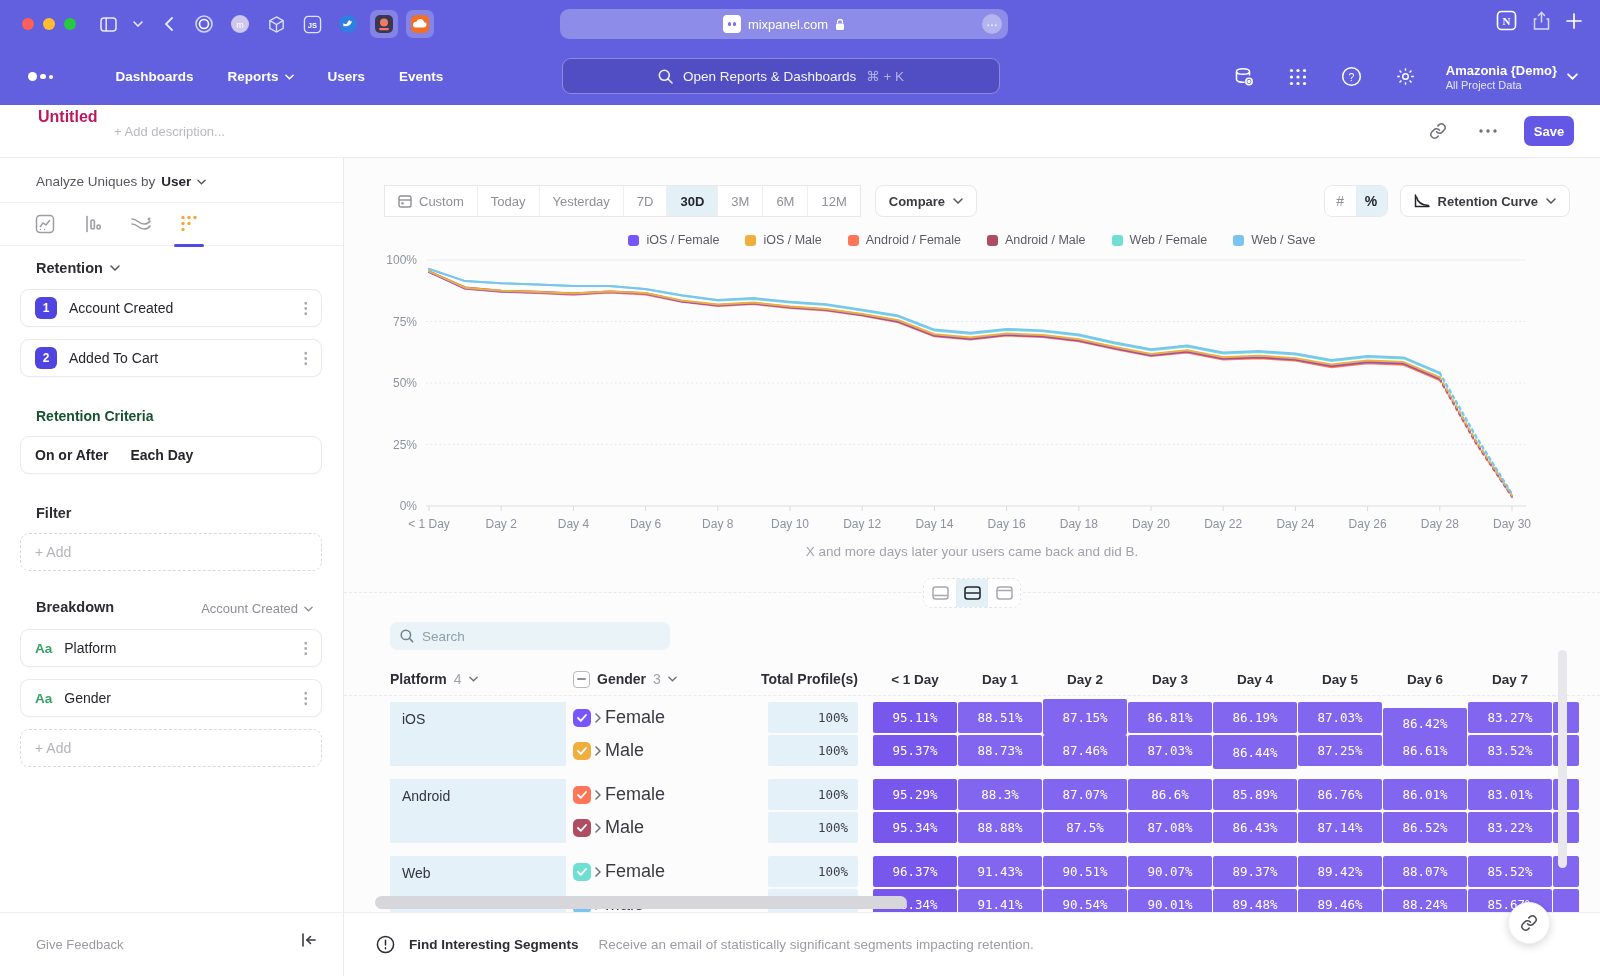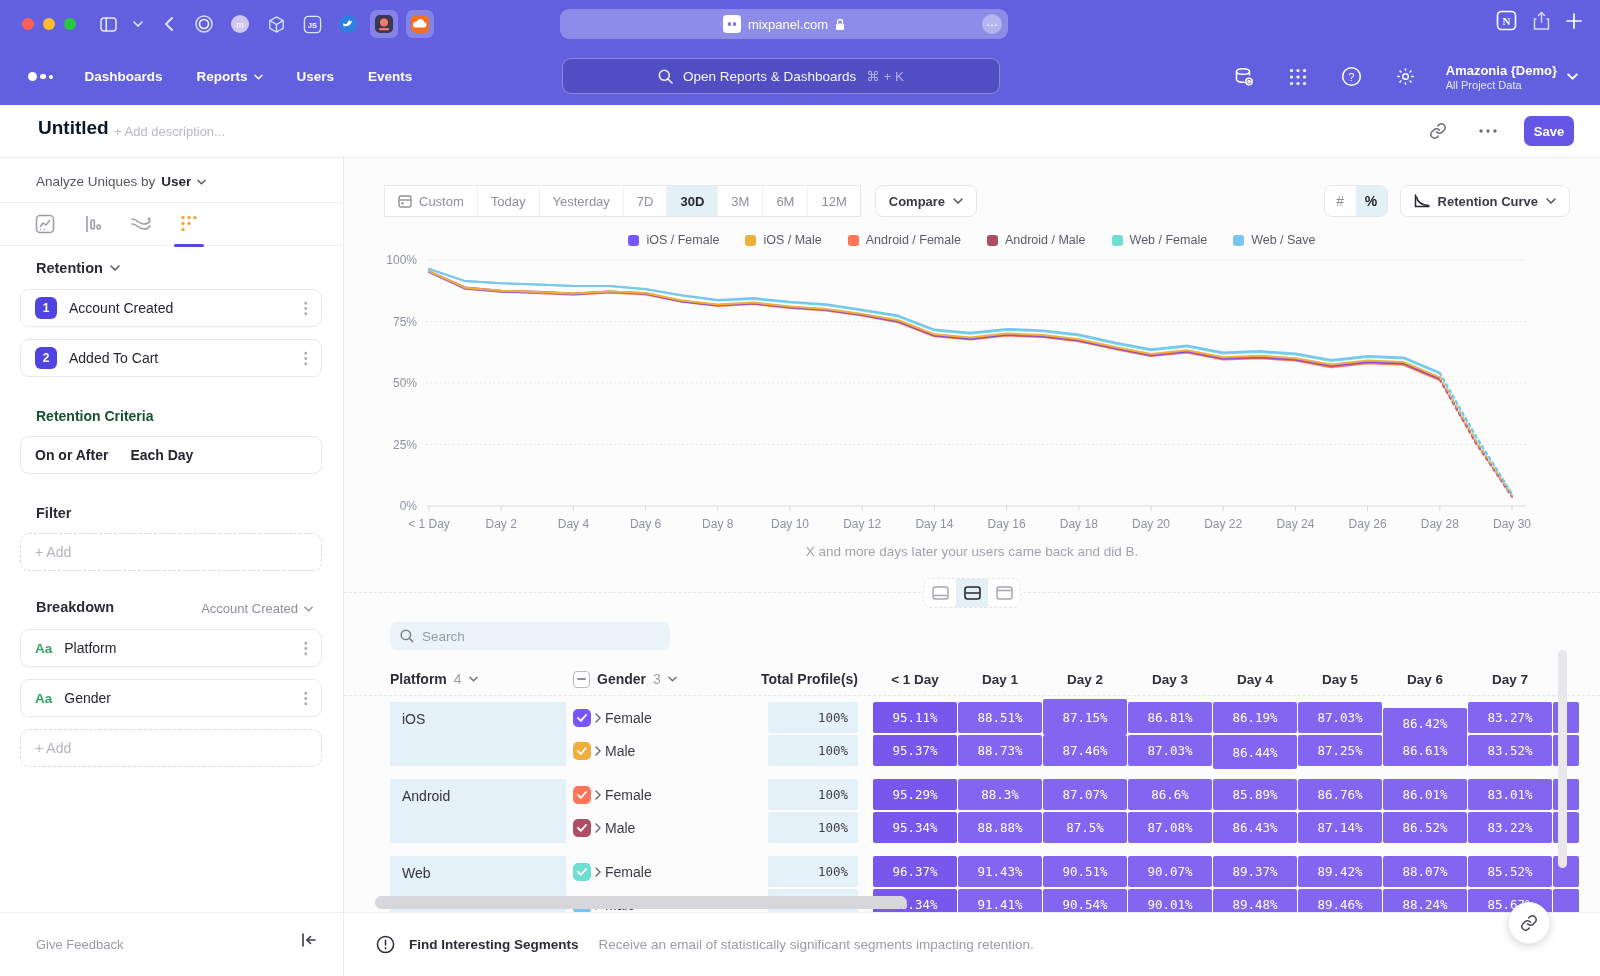--- a/index.html
+++ b/index.html
@@ -18,33 +18,33 @@
   .urlbar{position:absolute;left:560px;top:9px;width:448px;height:30px;background:rgba(255,255,255,.28);border-radius:9px;display:flex;align-items:center;justify-content:center;color:#fff;font-size:13px;gap:7px;}
   .url-fav{width:18px;height:18px;background:#fff;border-radius:4px;display:flex;align-items:center;justify-content:center;gap:1.5px;}
   .url-fav i{width:3.5px;height:3.5px;border-radius:50%;background:#7b72e9;display:inline-block;}
   .url-more{position:absolute;right:6px;width:20px;height:20px;border-radius:50%;background:rgba(255,255,255,.35);color:#fff;font-size:12px;line-height:17px;text-align:center;}
   .chrome-right{position:absolute;right:18px;top:10px;display:flex;gap:16px;align-items:center;color:rgba(255,255,255,.92);}
 
   
   .mpnav{position:absolute;left:0;top:48px;width:1600px;height:57px;background:#6260df;display:flex;align-items:center;}
   .mp-logo{margin-left:28px;display:flex;align-items:center;gap:3px;}
   .mp-logo i{background:#fff;border-radius:50%;display:inline-block;}
-  .navitems{display:flex;align-items:center;gap:34px;margin-left:32px;}
+  .navitems{display:flex;align-items:center;gap:34px;margin-left:63px;}
   .navitem{color:#fff;font-size:13.5px;font-weight:600;display:flex;align-items:center;gap:6px;cursor:default;}
   .mp-search{position:absolute;left:562px;top:10px;width:438px;height:36px;background:rgba(20,12,90,.22);border:1px solid rgba(255,255,255,.35);border-radius:9px;display:flex;align-items:center;justify-content:center;gap:10px;color:rgba(255,255,255,.95);font-size:13.5px;}
   .mp-search .shortcut{color:rgba(255,255,255,.55);}
   .nav-right{position:absolute;right:22px;top:0;height:57px;display:flex;align-items:center;gap:26px;color:#fff;}
   .proj{display:flex;align-items:center;gap:10px;}
   .proj-txt{text-align:left;}
   .proj-name{font-size:13px;font-weight:700;}
   .proj-scope{font-size:11px;opacity:.85;margin-top:1px;}
 
   
   .rhead{position:absolute;left:0;top:105px;width:1600px;height:53px;background:#fff;border-bottom:1px solid #ececf0;}
-  .rtitle{position:absolute;left:38px;top:12px;font-size:19px;font-weight:700;color:#0f172a;}
+  .rtitle{position:absolute;left:38px;top:3px;font-size:16px;font-weight:700;color:#be185d;}
   .rdesc{position:absolute;left:114px;top:19px;font-size:13px;color:#b8b8c1;}
   .rhead-right{position:absolute;right:26px;top:11px;display:flex;align-items:center;gap:22px;}
   .icon-btn{color:#6e6e78;display:flex;align-items:center;justify-content:center;width:28px;height:28px;}
   .save-btn{background:#6457e6;color:#fff;font-size:13px;font-weight:600;border:none;border-radius:7px;width:50px;height:30px;font-family:"Liberation Sans",sans-serif;}
 
   
   .sidebar{position:absolute;left:0;top:158px;width:344px;height:818px;background:#fff;border-right:1px solid #ececf0;}
   .sb-analyze{position:absolute;left:36px;top:16px;font-size:13.5px;color:#55555f;display:flex;gap:6px;align-items:center;}
   .sb-analyze b{color:#26262e;font-weight:700;}
   .sb-tabs{position:absolute;left:0;top:44px;width:343px;height:44px;border-top:1px solid #f1f1f4;border-bottom:1px solid #f1f1f4;display:flex;align-items:center;gap:22px;padding-left:32px;}
@@ -91,21 +91,21 @@
   .th{position:absolute;top:0;height:34px;display:flex;align-items:center;font-size:14px;color:#2f2f39;font-weight:600;gap:7px;}
   .th .cnt{color:#a0a0a8;font-weight:400;}
   .th.day{justify-content:center;font-weight:700;font-size:13.5px;}
   .chk{width:17px;height:17px;border:1.5px solid #b9b9c2;border-radius:4px;display:flex;align-items:center;justify-content:center;color:#8f8f98;background:#fff;}
   .tbody{position:absolute;left:0;top:538px;width:1256px;height:216px;overflow:hidden;}
   .cell{position:absolute;display:flex;align-items:center;justify-content:center;font-family:"DejaVu Sans Mono",monospace;font-size:12.5px;color:#fff;border-radius:2px;}
   .cell.val{background:#8266f0;}
   .cell.val.first{background:#7757ec;}
   .cell.lite{background:#e4f1f8;color:#3c3c45;justify-content:flex-end;padding-right:10px;}
   .cell.group{background:#e4f1f8;color:#34343d;justify-content:flex-start;align-items:flex-start;padding:9px 12px;font-family:"Liberation Sans",sans-serif;font-size:14px;border-radius:0;}
-  .cell.gender{background:transparent;color:#3a3a43;justify-content:flex-start;gap:4px;font-family:"Liberation Sans",sans-serif;font-size:14px;}
+  .cell.gender{background:transparent;color:#3a3a43;justify-content:flex-start;gap:4px;font-family:"Liberation Sans",sans-serif;font-size:18px;}
   .gchk{width:18px;height:18px;border-radius:5px;display:flex;align-items:center;justify-content:center;color:#fff;}
   .hscroll{position:absolute;left:31px;top:738px;width:532px;height:13px;background:#d6d6db;border-radius:7px;z-index:6;}
   .vscroll{position:absolute;left:1214px;top:492px;width:9px;height:218px;background:#e7e7ec;border-radius:5px;z-index:6;}
   .bottombar{position:absolute;left:0;top:754px;width:1256px;height:64px;background:#fff;border-top:1px solid #efeff2;z-index:5;display:flex;align-items:center;}
   .bb-ico{margin-left:32px;color:#2c2c35;}
   .bb-title{margin-left:14px;font-size:13.5px;font-weight:700;color:#2c2c35;}
   .bb-desc{margin-left:20px;font-size:13.5px;color:#9c9ca5;}
   .fab{position:absolute;left:1164px;top:744px;width:42px;height:42px;border-radius:50%;background:#fff;box-shadow:0 2px 8px rgba(30,30,60,.18);border:1px solid #f0f0f3;display:flex;align-items:center;justify-content:center;color:#4a4a55;z-index:7;}
 </style>
 </head>

